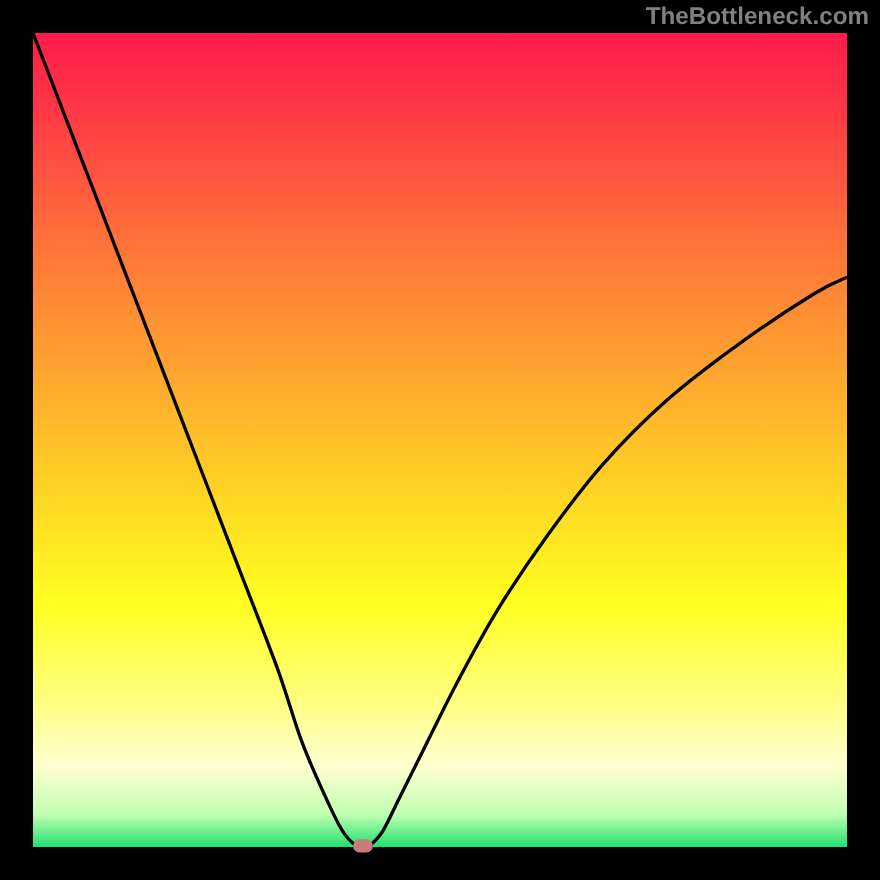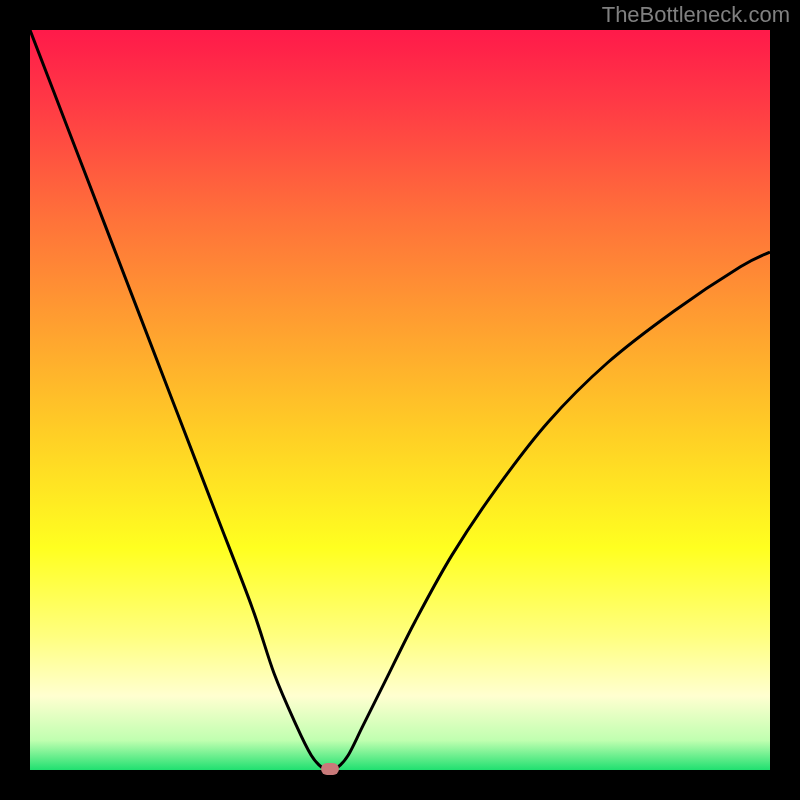--- a/index.html
+++ b/index.html
@@ -16,21 +16,21 @@
     height: 800px;
     background: #000;
     position: relative;
   }
   .watermark {
     position: absolute;
     top: 2px;
     right: 10px;
     color: #808080;
     font-size: 22px;
-    font-weight: normal;
+    font-weight: bold;
     z-index: 10;
   }
   .plot-area {
     position: absolute;
     left: 30px;
     top: 30px;
     width: 740px;
     height: 740px;
   }
   .gradient-bg {

